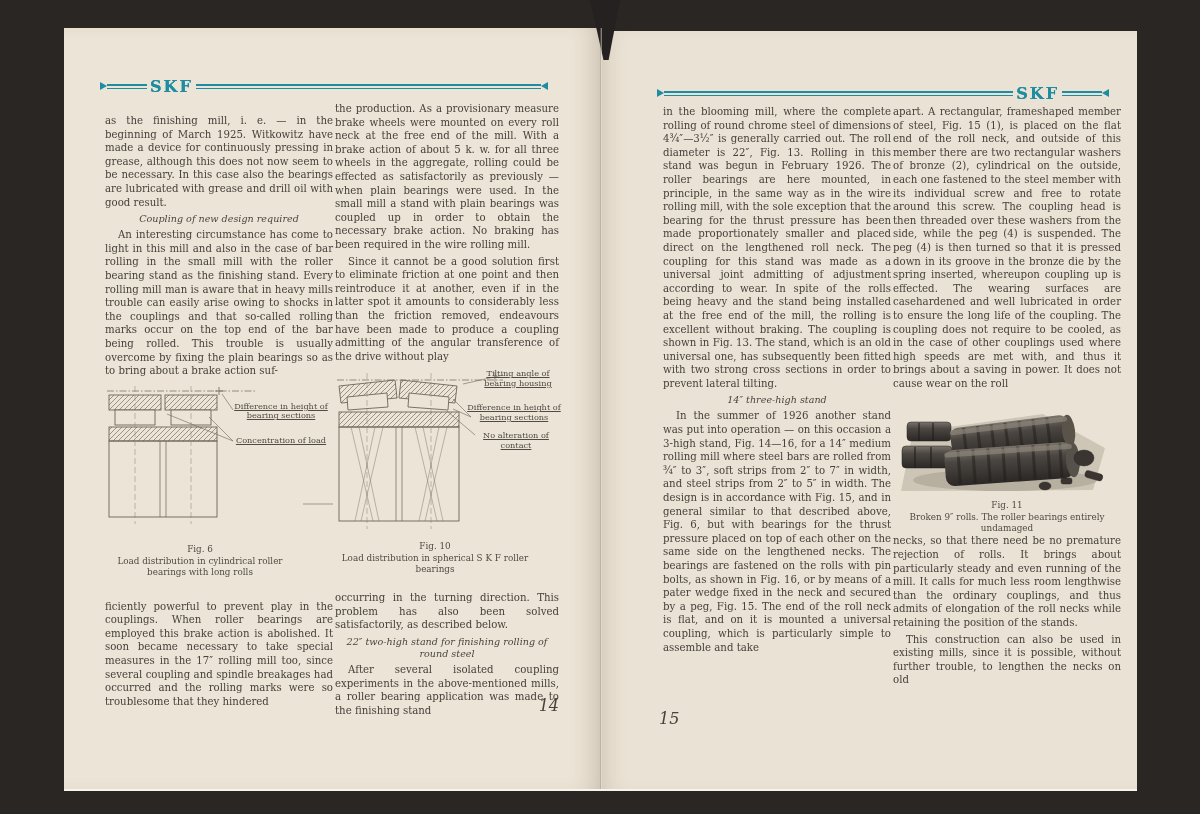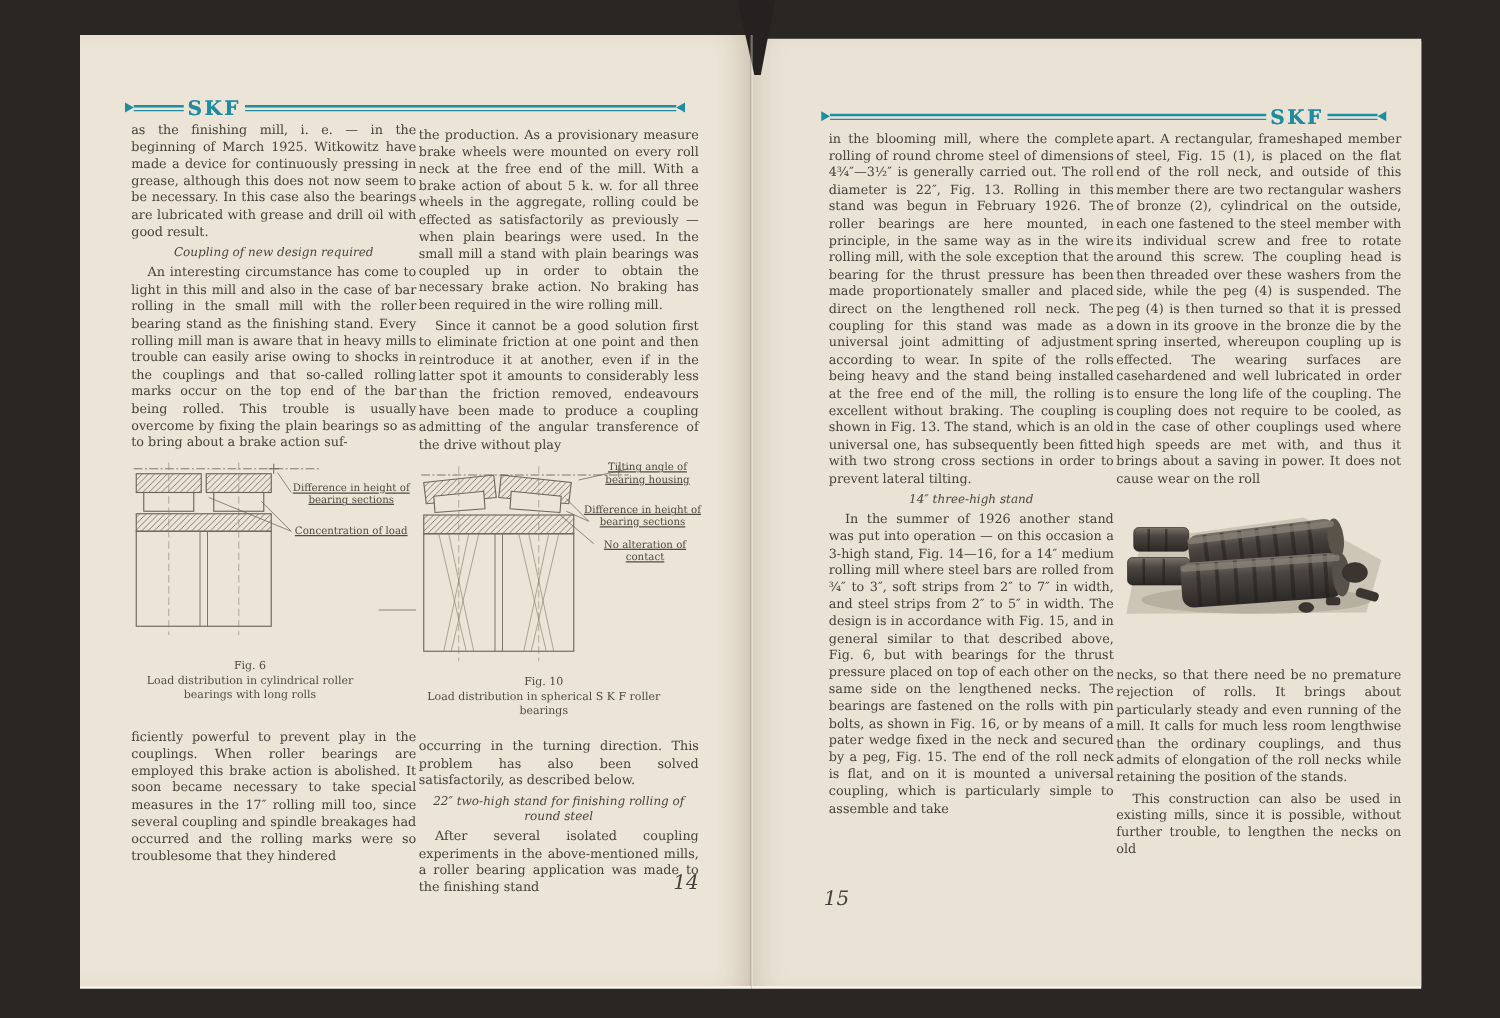--- a/index.html
+++ b/index.html
@@ -36,21 +36,21 @@
   .orn-rule.grow { flex:1; }
   .orn-brand {
     color:#1e8da2; font-weight:bold; font-size:16px; letter-spacing:2px;
     line-height:11px; padding:0 3px; text-shadow:0 0 .4px #1e8da2;
   }
   .orn-tip { width:0; height:0; border-top:4px solid transparent; border-bottom:4px solid transparent; }
   .orn-tip.right { border-left:7px solid #1e8da2; }
   .orn-tip.left  { border-right:7px solid #1e8da2; }
   
   .col { position:absolute; width:228px; color:#46413b; font-size:10.2px; line-height:13.6px; text-align:justify; }
-  #page-left  .col1 { left:41px;  top:70px; }
+  #page-left  .col1 { left:41px;  top:86px; }
   #page-left  .col2 { left:271px; top:74px; width:224px; }
   #page-right .col1 { left:62px;  top:74px; }
   #page-right .col2 { left:292px; top:74px; }
   .para { margin:0 0 3px 0; }
   .indent { text-indent:13px; }
   .subhead {
     font-style:italic; text-align:center; font-size:9.6px; line-height:12px;
     margin:4px 0 3px 0; color:#4a453e; text-indent:0;
   }
   .pagenum { position:absolute; font-size:16px; color:#46413b;font-style:italic; }
@@ -273,20 +273,24 @@
           <rect x="52" y="52" width="128" height="5" rx="2.5" fill="#8c847a" opacity="0.7"></rect>
         </g>
 
         <g fill="#3a3530" stroke="#232120" stroke-width="0.4">
           <ellipse cx="191" cy="62" rx="10" ry="8"></ellipse>
           <rect x="192" y="76" width="18" height="7" rx="3" transform="rotate(16 200 79)"></rect>
           <rect x="168" y="82" width="11" height="6" rx="2"></rect>
           <ellipse cx="152" cy="90" rx="6" ry="4"></ellipse>
         </g>
       </svg>
+      <div class="fig-caption">
+        <span class="cap-id">Fig. 11</span>
+        <span>Broken 9″ rolls.  The roller bearings entirely undamaged</span>
+      </div>
     </div>
 
     <p class="para">necks, so that there need be no premature rejection of rolls.  It brings about particularly steady and even running of the mill.  It calls for much less room lengthwise than the ordinary couplings, and thus admits of elongation of the roll necks while retaining the position of the stands.</p>
     <p class="para indent">This construction can also be used in existing mills, since it is possible, without further trouble, to lengthen the necks on old</p>
   </div>
 
   <div class="pagenum">15</div>
 </div>
 
 <div id="spine-notch"></div>

